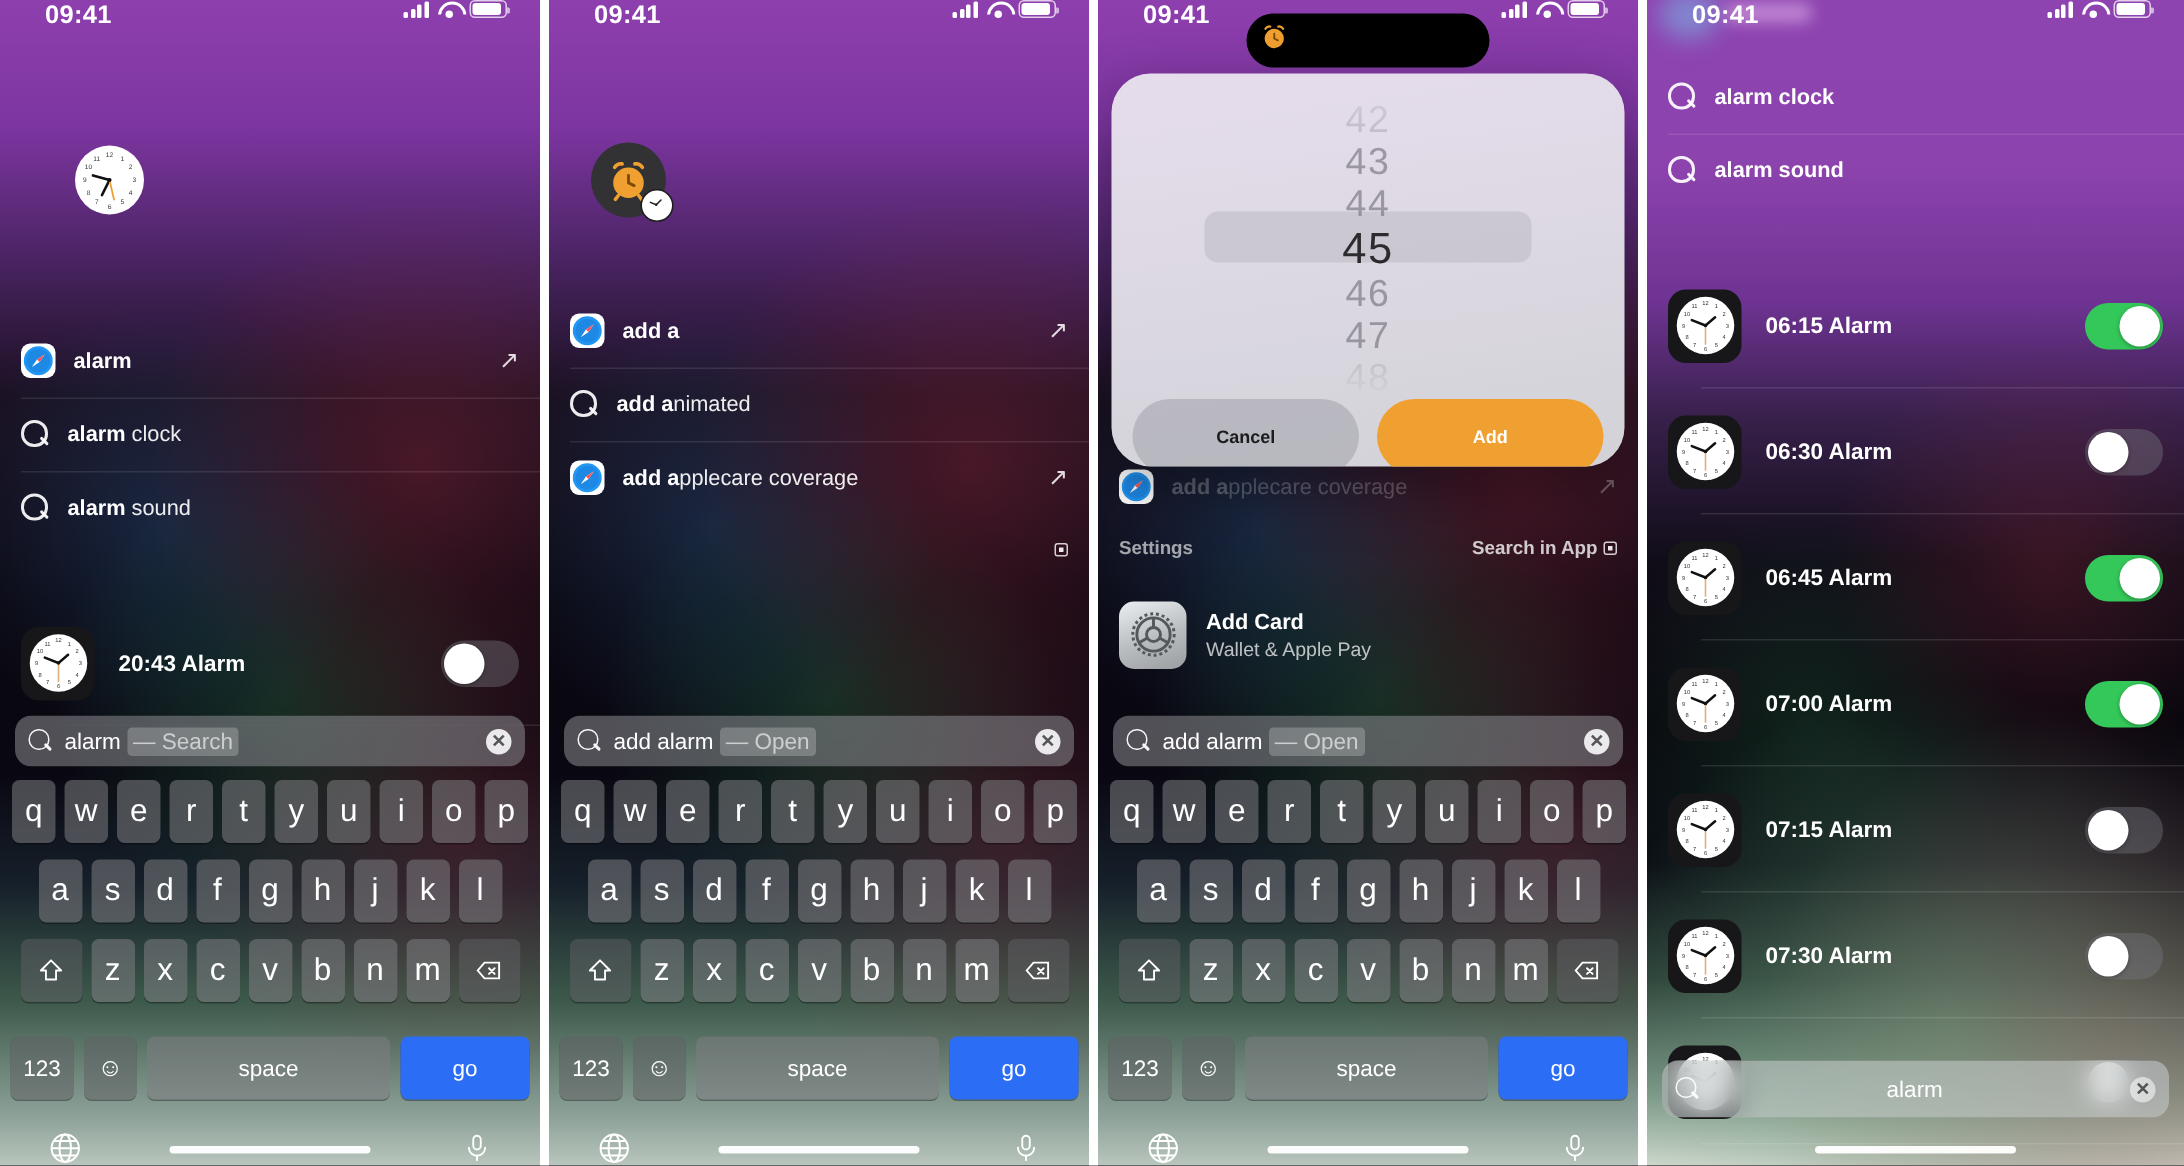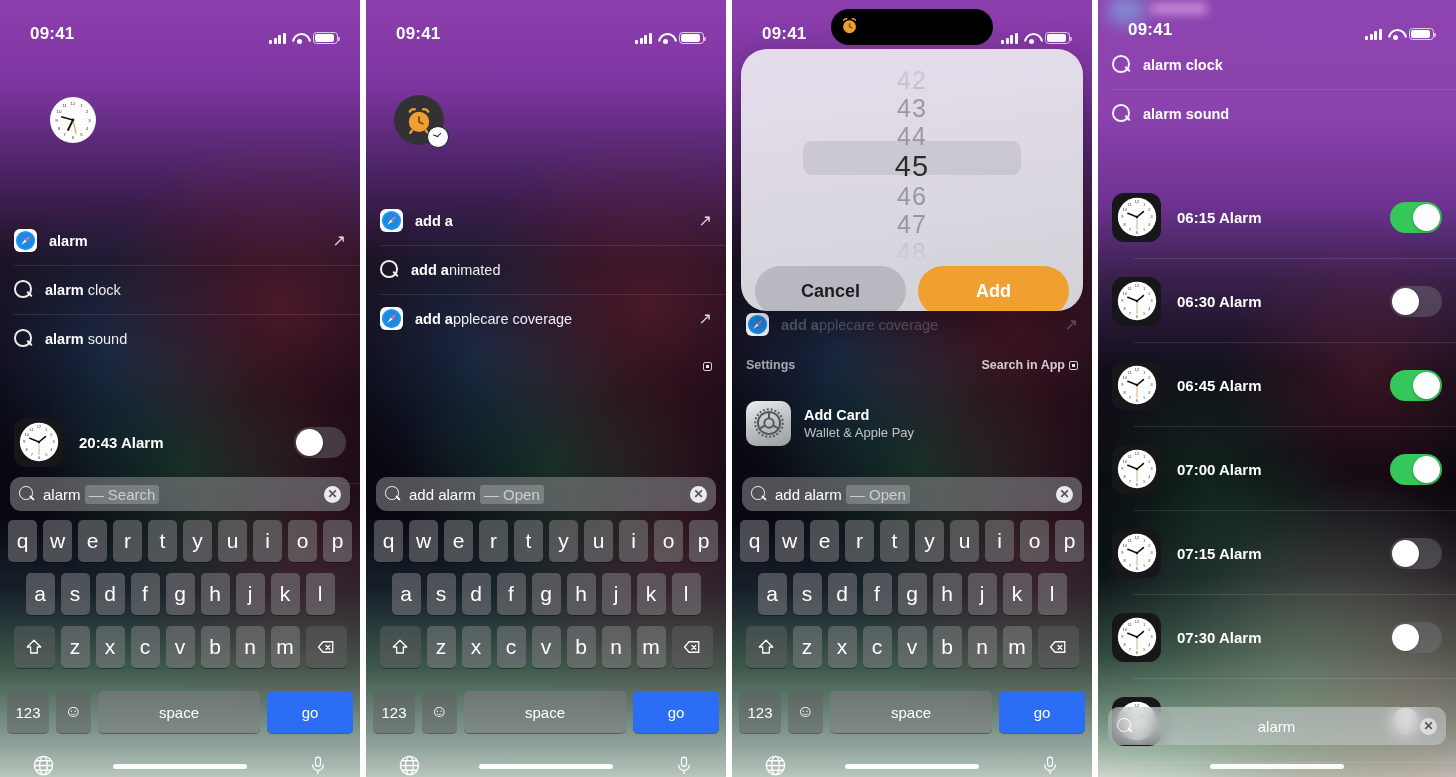--- a/index.html
+++ b/index.html
@@ -39,21 +39,21 @@
       radial-gradient(circle at 75% 48%, rgba(150,40,60,0.30) 0%, rgba(150,40,60,0) 30%),
       radial-gradient(circle at 30% 62%, rgba(40,120,70,0.25) 0%, rgba(40,120,70,0) 26%),
       radial-gradient(circle at 55% 88%, rgba(120,160,130,0.45) 0%, rgba(120,160,130,0) 32%),
       radial-gradient(circle at 85% 90%, rgba(170,90,100,0.40) 0%, rgba(170,90,100,0) 30%),
       linear-gradient(180deg,#8e44b0 0%, #8d43ae 14%, #6e3392 26%, #37204a 36%, #100d18 48%, #08060d 62%, #0b1016 74%, #2b4238 84%, #7d9a88 94%, #cfd8cd 100%);
   }
 
   
   .statusbar {
     position: relative; height: 44px;
-    display: flex; align-items: flex-end; justify-content: space-between;
+    display: flex; align-items: flex-start; justify-content: space-between;
     padding: 0 22px 0 30px; z-index: 6;
   }
   .sb-time { color:#fff; font-size:17px; font-weight:700; letter-spacing:0.2px; }
   .sb-right { display:flex; align-items:center; gap:6px; }
   .bars { display:flex; align-items:flex-end; gap:1.6px; height:11px; }
   .bars i { display:block; width:3px; background:#fff; border-radius:1px; }
   .bars i:nth-child(1){height:4px}.bars i:nth-child(2){height:6px}
   .bars i:nth-child(3){height:8.5px}.bars i:nth-child(4){height:11px}
   .wifi { width:15px;height:11px;position:relative; }
   .wifi::before{
@@ -244,21 +244,21 @@
   }
   .pitem.sel{color:#1c1c1e;font-size:29px;font-weight:400;height:32px;line-height:32px;}
   .pitem.faint{color:rgba(60,60,67,.18);}
   .pick-hl{
     position:absolute;left:62px;right:62px;top:92px;height:34px;border-radius:9px;
     background:rgba(120,120,128,.18);
   }
   .modal-btns{display:flex;gap:12px;padding:0 14px 15px;width:100%;}
   .mbtn{
     flex:1;height:50px;border-radius:25px;display:flex;align-items:center;justify-content:center;
-    font-size:18px;font-weight:600;
+    font-size:12px;font-weight:600;
   }
   .mbtn.cancel{background:rgba(120,120,128,.30);color:#1c1c1e;}
   .mbtn.add{background:#f0a030;color:#fff;}
 
   .blur-top{
     position:absolute;left:8px;top:-6px;width:40px;height:32px;border-radius:50%;
     background:rgba(120,190,235,.55);filter:blur(8px);z-index:3;
   }
   .blur-top2{
     position:absolute;left:52px;top:2px;width:58px;height:13px;border-radius:6px;

